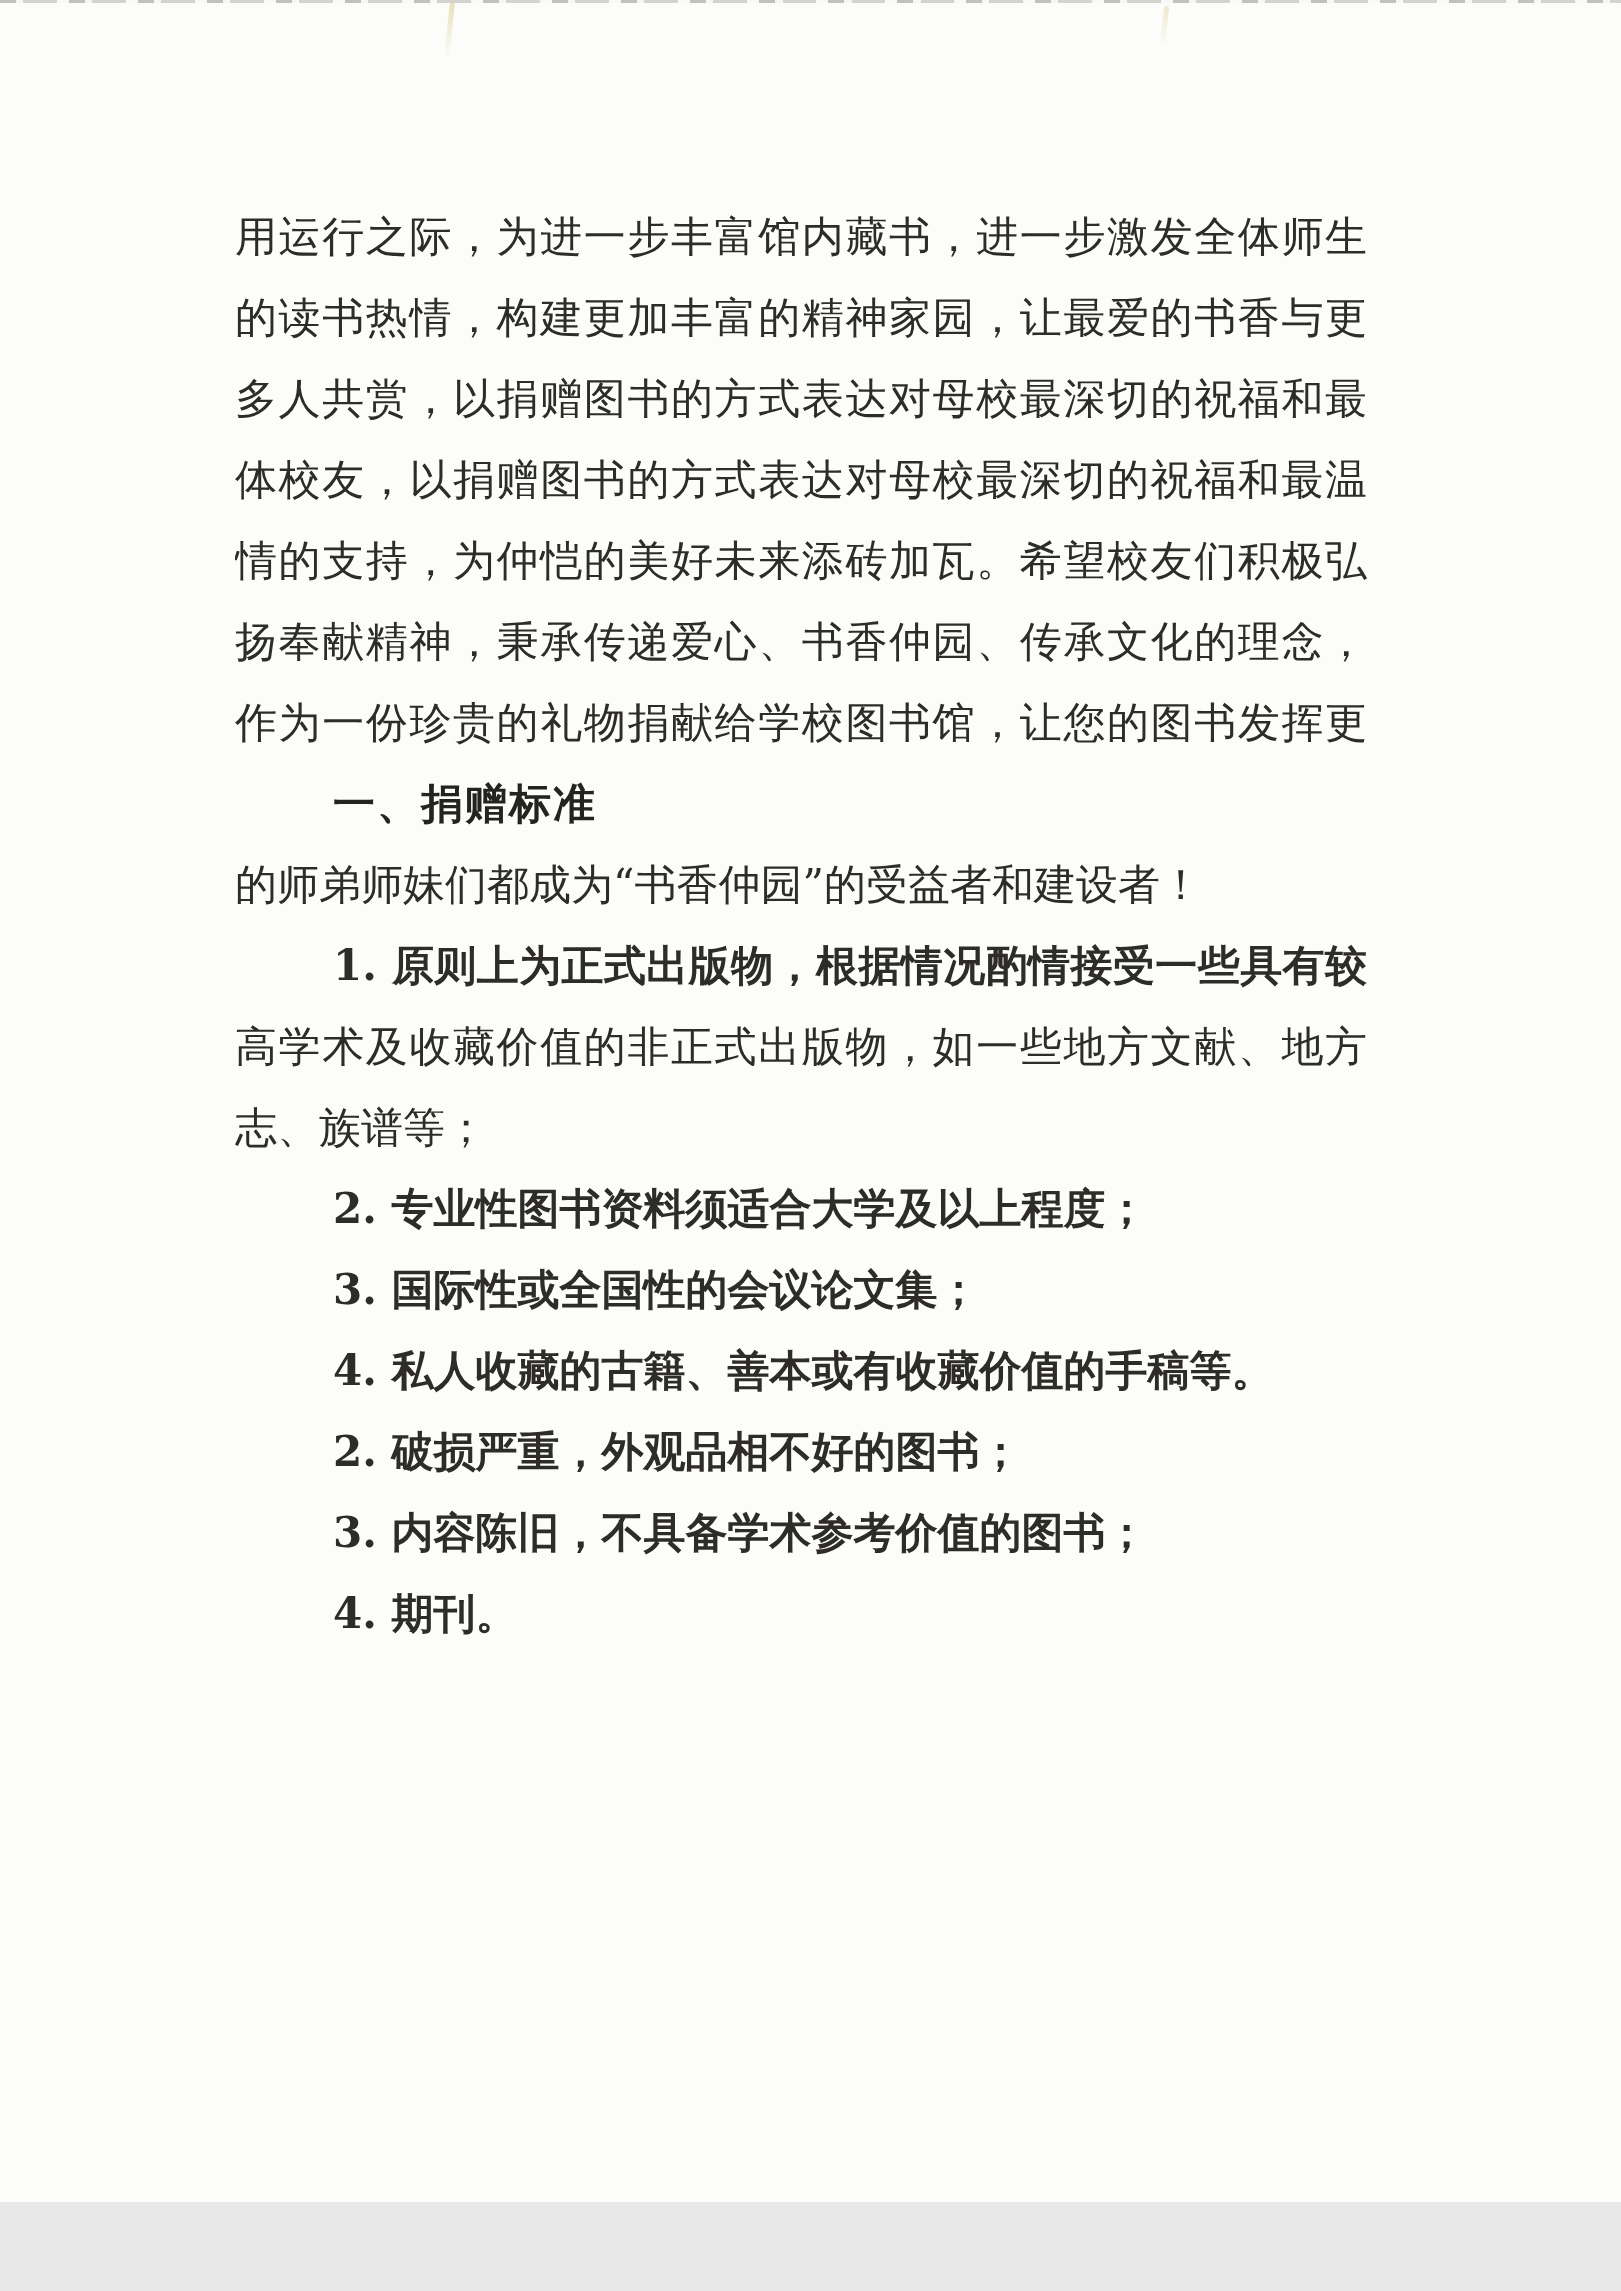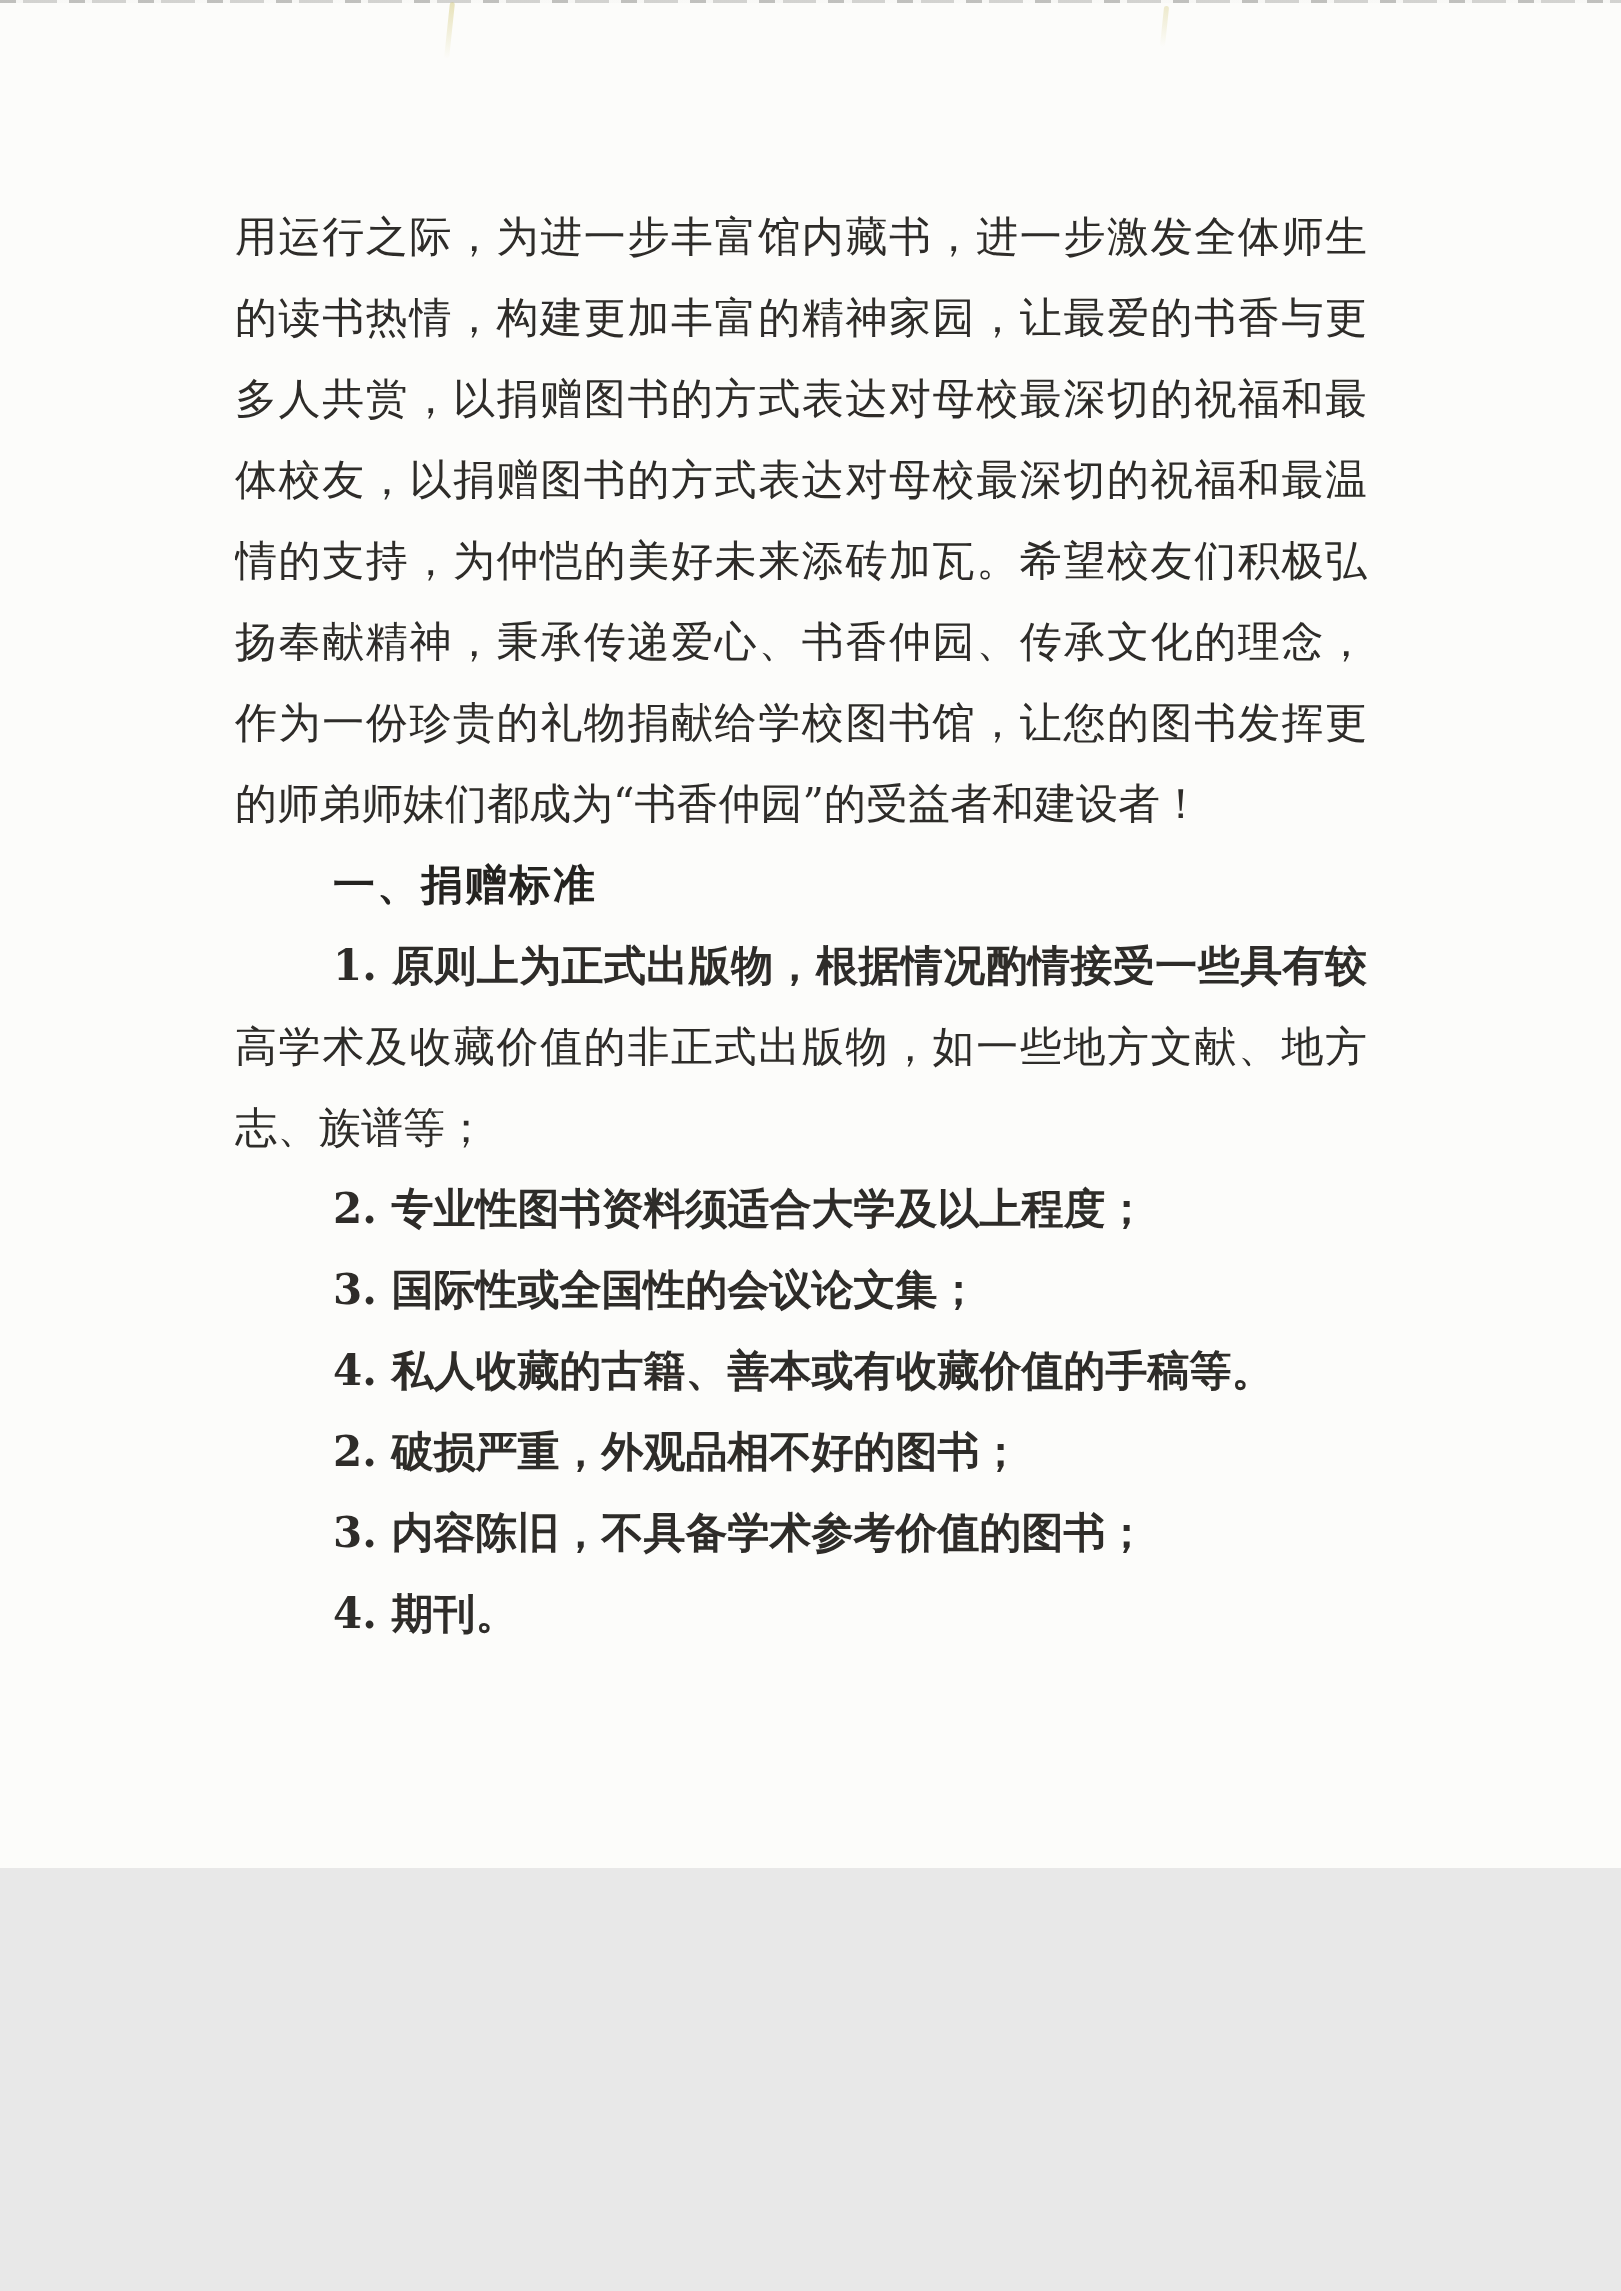--- a/index.html
+++ b/index.html
@@ -3,21 +3,21 @@
 <meta charset="utf-8">
 <style>
   html, body {
     margin: 0;
     padding: 0;
     background: #e8e8e8;
   }
   .page {
     position: relative;
     width: 1621px;
-    height: 1868px;
+    height: 2202px;
     margin: 0 auto;
     background: #fcfcfa;
     overflow: hidden;
     font-family: "DejaVu Serif", serif;
     color: #2e2c29;
   }
   
   .top-edge {
     position: absolute;
     top: 0; left: 0;
@@ -76,22 +76,22 @@
   <div class="streak s2"></div>
 
   <div class="textblock">
     <div class="line just">用运行之际，为进一步丰富馆内藏书，进一步激发全体师生</div>
     <div class="line just">的读书热情，构建更加丰富的精神家园，让最爱的书香与更</div>
     <div class="line just">多人共赏，以捐赠图书的方式表达对母校最深切的祝福和最温</div>
     <div class="line just">体校友，以捐赠图书的方式表达对母校最深切的祝福和最温</div>
     <div class="line just">情的支持，为仲恺的美好未来添砖加瓦。希望校友们积极弘</div>
     <div class="line just">扬奉献精神，秉承传递爱心、书香仲园、传承文化的理念，</div>
     <div class="line just">作为一份珍贵的礼物捐献给学校图书馆，让您的图书发挥更</div>
+    <div class="line indent heading">一、捐赠标准</div>
     <div class="line">的师弟师妹们都成为“书香仲园”的受益者和建设者！</div>
-    <div class="line indent heading">一、捐赠标准</div>
     <div class="line just indent">1. 原则上为正式出版物，根据情况酌情接受一些具有较</div>
     <div class="line just">高学术及收藏价值的非正式出版物，如一些地方文献、地方</div>
     <div class="line">志、族谱等；</div>
     <div class="line indent">2. 专业性图书资料须适合大学及以上程度；</div>
     <div class="line indent">3. 国际性或全国性的会议论文集；</div>
     <div class="line indent">4. 私人收藏的古籍、善本或有收藏价值的手稿等。</div>
     <div class="line indent">2. 破损严重，外观品相不好的图书；</div>
     <div class="line indent">3. 内容陈旧，不具备学术参考价值的图书；</div>
     <div class="line indent">4. 期刊。</div>
   </div>

